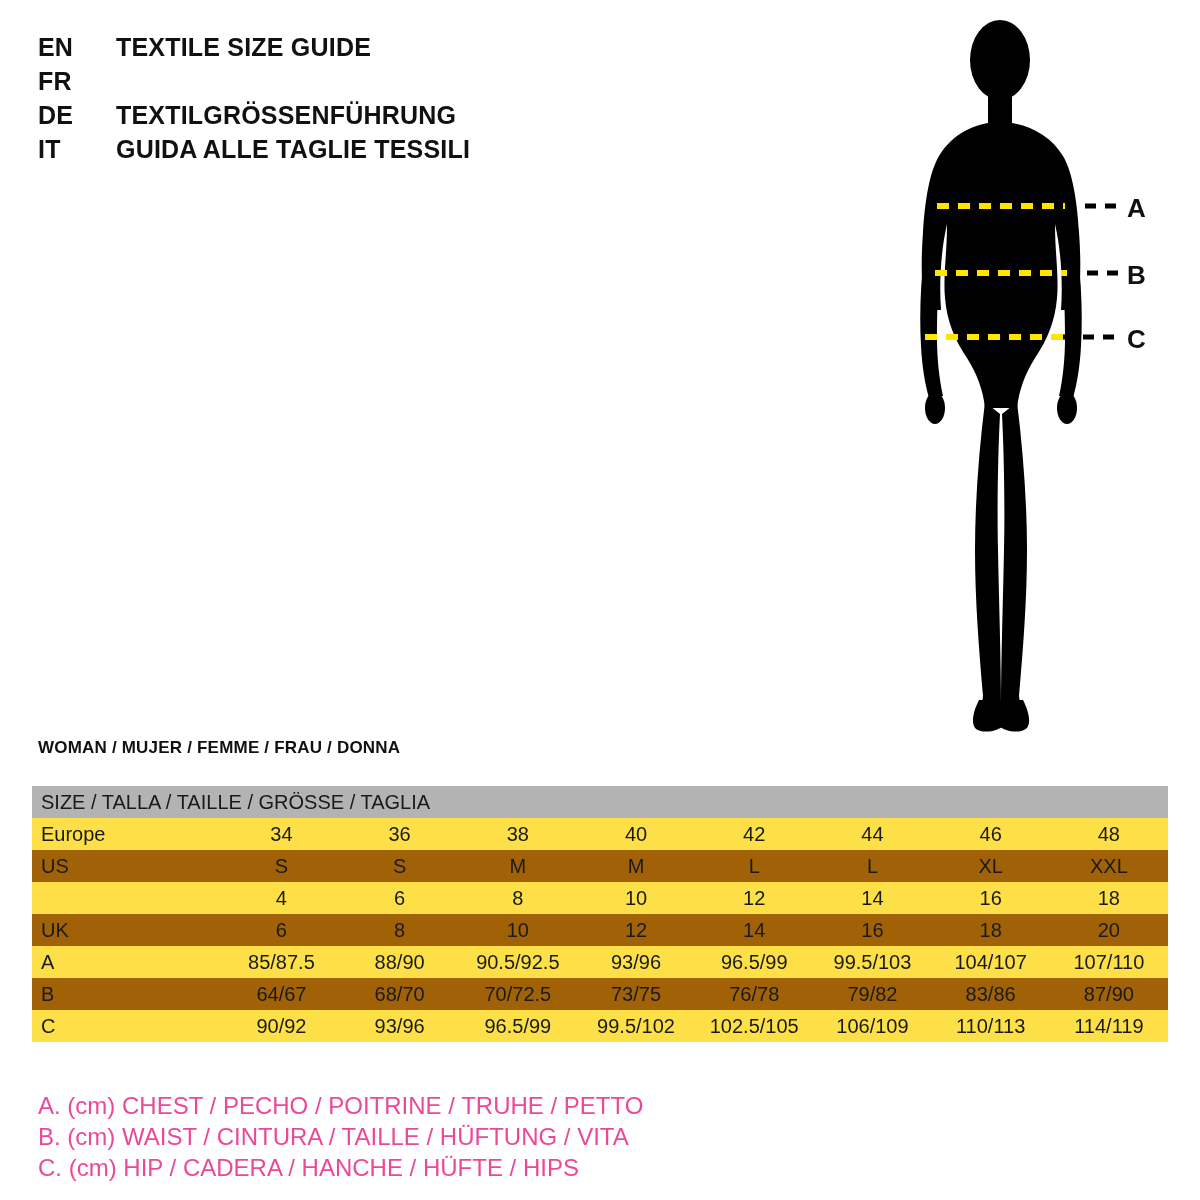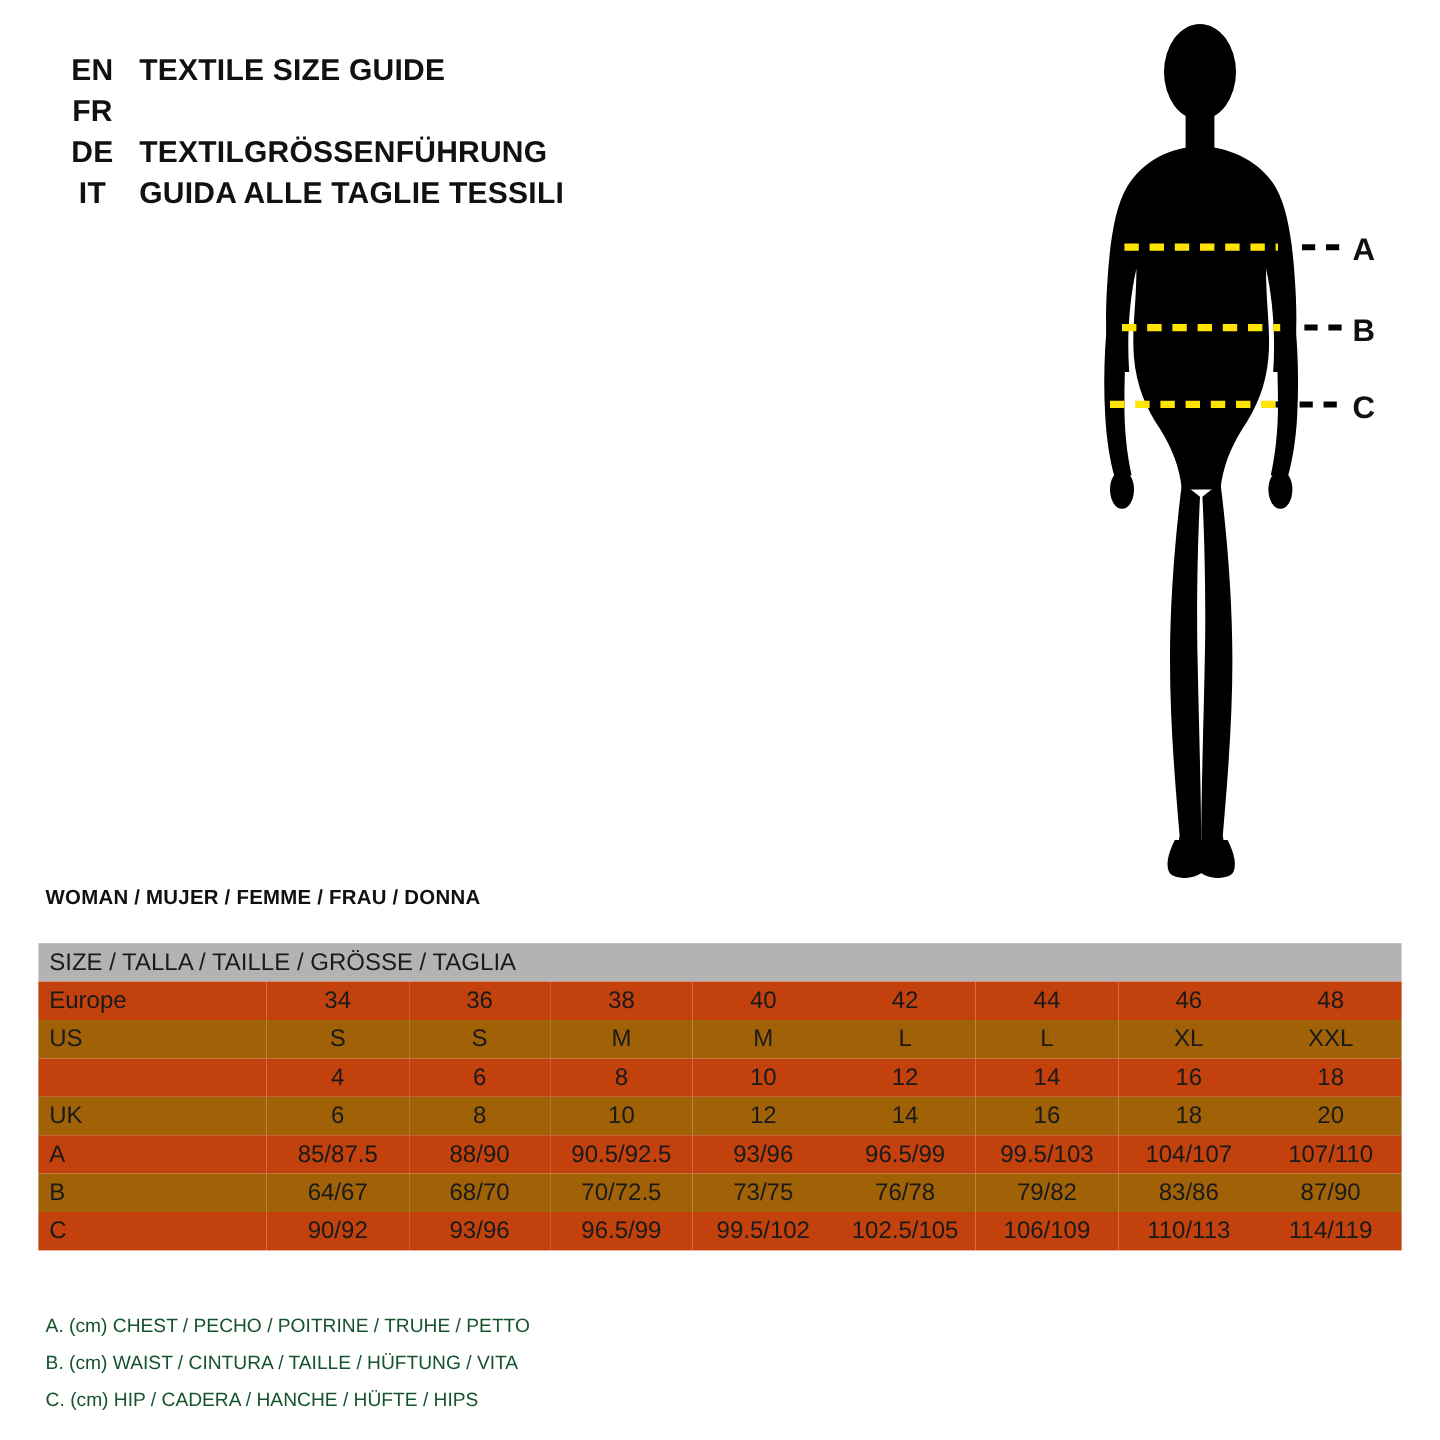--- a/index.html
+++ b/index.html
@@ -13,23 +13,22 @@
     position: relative;
     font-family: "Liberation Sans", sans-serif;
     color: #1a1a1a;
     overflow: hidden;
   }
 
   
   #title-block {
     position: absolute;
     left: 38px;
-    top: 42px;
+    top: 30px;
     width: 560px;
-    text-align: center;
   }
   .title-row {
     display: flex;
     align-items: baseline;
     height: 34px;
     line-height: 34px;
   }
   .title-lang {
     width: 78px;
     flex: 0 0 78px;
@@ -98,34 +97,34 @@
     width: 190px;
   }
   tr.header-row {
     background: #b3b3b3;
   }
   tr.header-row th {
     font-weight: 400;
     font-size: 20px;
     color: #1a1a1a;
   }
-  tr.band-light { background: #c2410c; }
+  tr.band-light { background: #fde047; }
   tr.band-dark  { background: #a16207; }
 
   
   #footnotes {
     position: absolute;
     left: 38px;
     top: 1090px;
     width: 800px;
   }
   .footnote {
-    font-size: 16px;
+    font-size: 24px;
     font-weight: 400;
-    color: #14532d;
+    color: #ec4899;
     line-height: 31px;
     white-space: nowrap;
   }
 </style>
 </head>
 <body>
 
 <div id="title-block">
   <div class="title-row">
     <span class="title-lang">EN</span>

